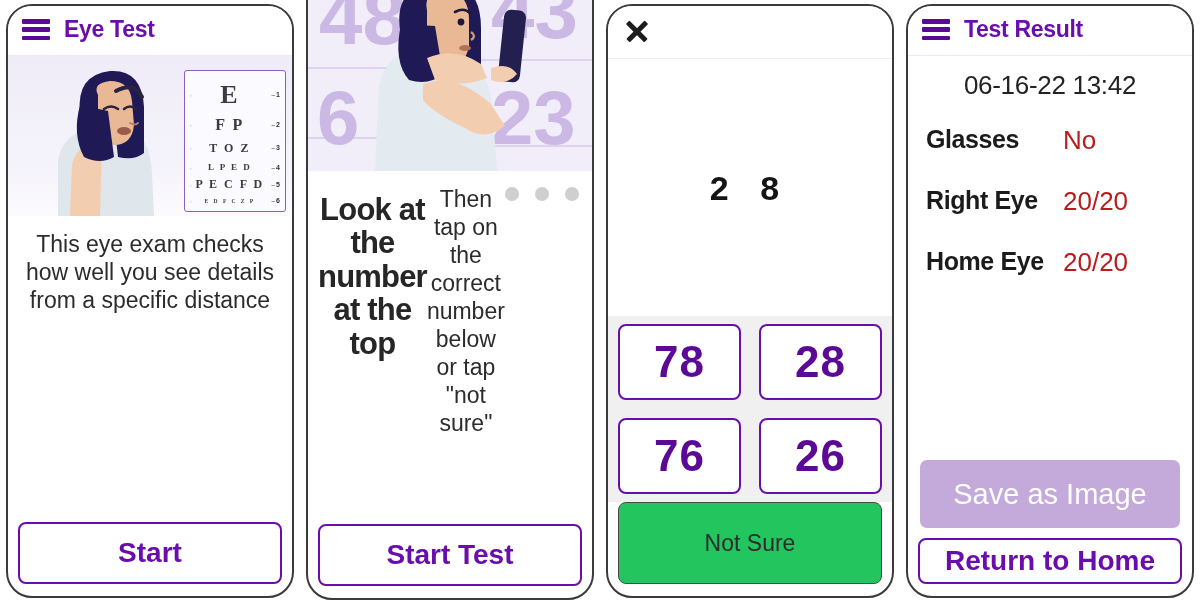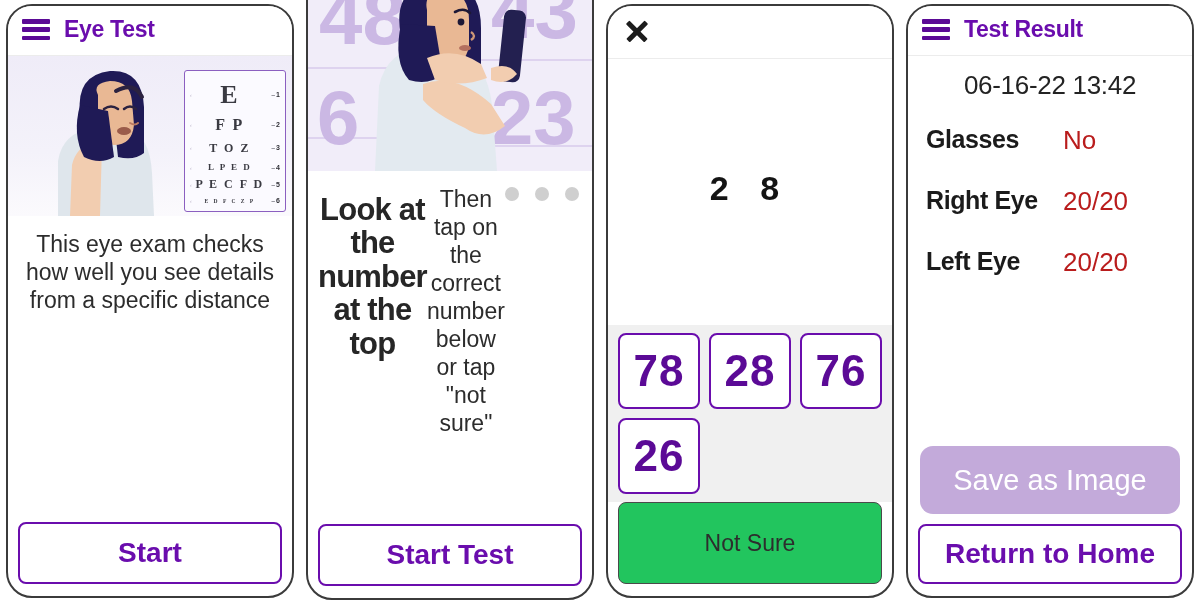--- a/index.html
+++ b/index.html
@@ -103,21 +103,21 @@
     height: 62px; margin: 0 10px 12px 10px;
   }
   .btn-outline-gray {
     border: 1.6px solid #4a4a4a; color: #2d2d2d;
     background: #22c55e; font-size: 23px;
     height: 82px; margin: 0 10px 12px 10px;
   }
   .btn-filled-lilac {
     background: #c3aada; color: #ffffff;
     font-size: 29px; height: 68px;
-    margin: 0 12px 10px 12px; border: none; border-radius: 13px;
+    margin: 0 12px 10px 12px; border: none; border-radius: 7px;
   }
 
   
   .hero2 {
     position: relative; height: 195px; flex: 0 0 auto;
     background: #f0ecf8; overflow: hidden;
   }
   .dots { display: flex; gap: 16px; justify-content: center; padding: 10px 0 14px 0; }
   .dot { width: 14px; height: 14px; border-radius: 50%; background: #cfcfcf; }
   .dot.active { background: #5b0a96; }
@@ -126,38 +126,38 @@
   .stimulus-area {
     flex: 1 1 auto; background: #fff;
     display: flex; align-items: flex-start; justify-content: center;
     padding-top: 110px;
   }
   .stimulus {
     font-size: 34px; font-weight: bold; color: #141414;
     letter-spacing: 11px; font-family: "Liberation Sans", sans-serif;
   }
   .answer-pad { background: #f0f0f0; padding: 8px 10px 8px 10px; flex: 0 0 auto; }
-  .answer-grid { display: grid; grid-template-columns: 1fr 1fr 1fr; gap: 9px; }
+  .answer-grid { display: grid; grid-template-columns: 1fr 1fr; gap: 18px; }
   .answer-btn {
     border: 2px solid #6a0dad; border-radius: 8px; background: #fff;
     color: #5b0a96; font-size: 44px; font-weight: bold;
     height: 76px; display: flex; align-items: center; justify-content: center;
     cursor: pointer; letter-spacing: 1px;
   }
 
   
   .result-date {
     text-align: center; font-size: 26px; color: #232323;
     padding: 14px 0 6px 0; letter-spacing: -0.3px;
   }
   .result-rows { padding: 18px 18px 0 18px; flex: 0 0 auto; }
   .result-row { display: flex; align-items: flex-start; margin-bottom: 30px; gap: 12px; }
   .result-label { font-size: 25px; font-weight: bold; color: #1b1b1b; width: 125px; flex: 0 0 auto; letter-spacing: -0.4px; }
   .result-value { font-size: 26px; color: #b91c1c; }
-  .btn-outline-purple.small { font-size: 28px; height: 60px; margin-bottom: 12px; }
+  .btn-outline-purple.small { font-size: 28px; height: 46px; margin-bottom: 12px; }
 </style>
 </head>
 <body>
 
 <div class="screens">
 
   <div class="phone">
     <div class="appbar">
       <div class="hamburger">
         <span></span>
@@ -305,21 +305,21 @@
     <div class="result-rows">
       <div class="result-row">
         <div class="result-label">Glasses</div>
         <div class="result-value">No</div>
       </div>
       <div class="result-row">
         <div class="result-label">Right Eye</div>
         <div class="result-value">20/20</div>
       </div>
       <div class="result-row">
-        <div class="result-label">Left Eye</div>
+        <div class="result-label">Home Eye</div>
         <div class="result-value">20/20</div>
       </div>
     </div>
 
     <div class="spacer"></div>
 
     <div class="btn btn-filled-lilac">Save as Image</div>
     <div class="btn btn-outline-purple small">Return to Home</div>
   </div>
 

